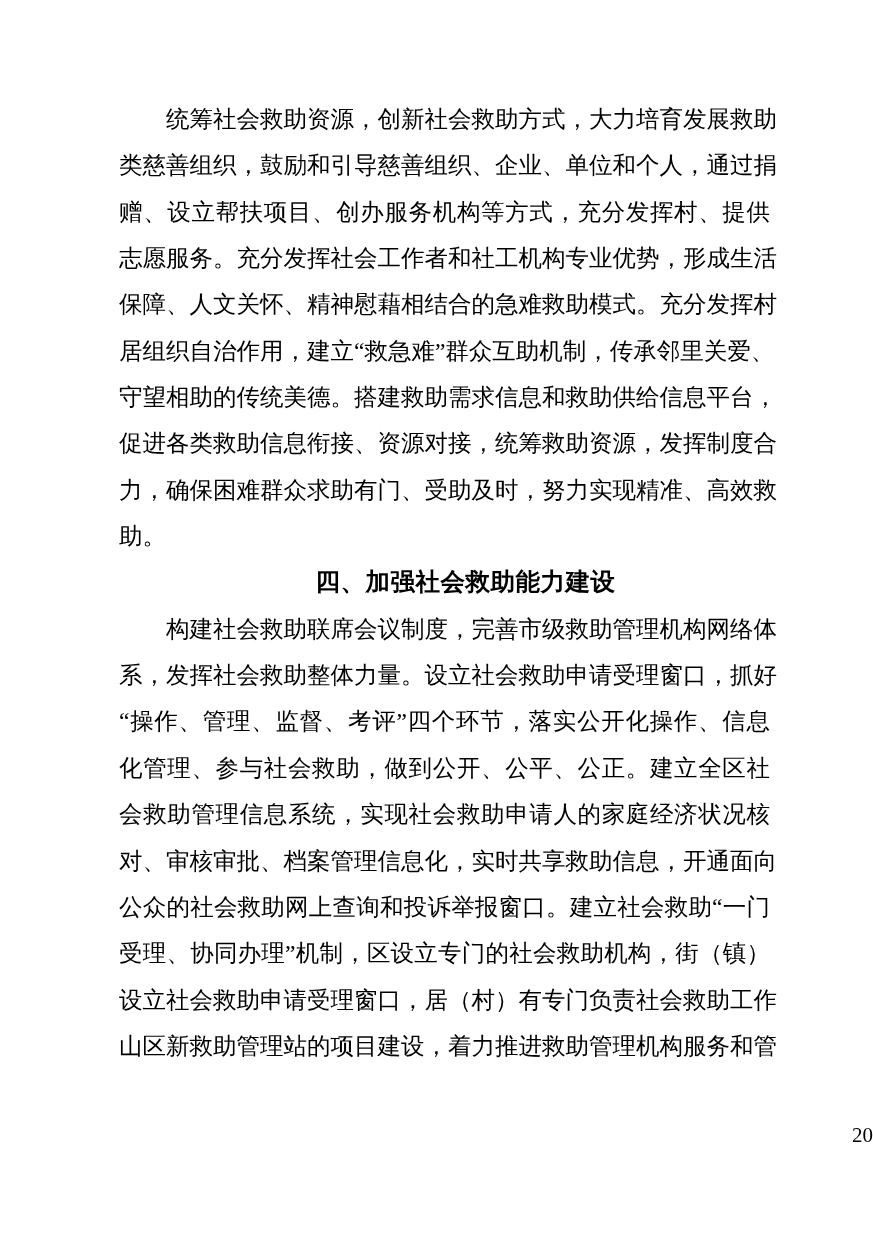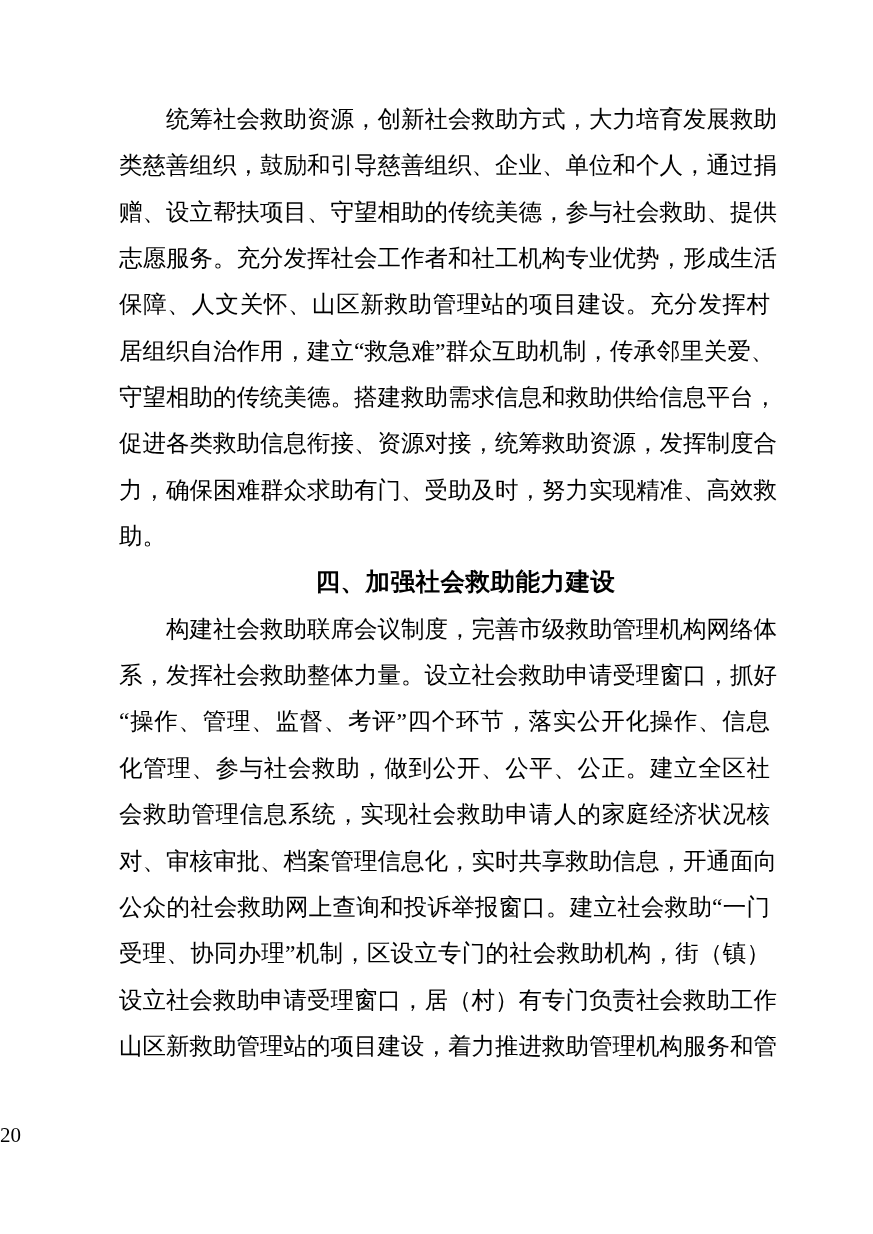--- a/index.html
+++ b/index.html
@@ -48,34 +48,34 @@
     height: 46.35px;
     text-indent: 58px;
     text-align: center;
     letter-spacing: 0.5px;
   }
   .page-footer {
     position: absolute;
     top: 1120px;
     left: 0;
     width: 873px;
-    text-align: left;
+    text-align: right;
     font-size: 21px;
     line-height: 30px;
   }
 </style>
 </head>
 <body>
 
 <div class="doc-body">
     <div class="line indent">统筹社会救助资源，创新社会救助方式，大力培育发展救助</div>
     <div class="line">类慈善组织，鼓励和引导慈善组织、企业、单位和个人，通过捐</div>
-    <div class="line">赠、设立帮扶项目、守望相助的传统美德，参与社会救助、提供</div>
+    <div class="line">赠、设立帮扶项目、创办服务机构等方式，充分发挥村、提供</div>
     <div class="line">志愿服务。充分发挥社会工作者和社工机构专业优势，形成生活</div>
-    <div class="line">保障、人文关怀、山区新救助管理站的项目建设。充分发挥村</div>
+    <div class="line">保障、人文关怀、精神慰藉相结合的急难救助模式。充分发挥村</div>
     <div class="line">居组织自治作用，建立“救急难”群众互助机制，传承邻里关爱、</div>
     <div class="line">守望相助的传统美德。搭建救助需求信息和救助供给信息平台，</div>
     <div class="line">促进各类救助信息衔接、资源对接，统筹救助资源，发挥制度合</div>
     <div class="line">力，确保困难群众求助有门、受助及时，努力实现精准、高效救</div>
     <div class="line plain">助。</div>
     <div class="heading-line">四、加强社会救助能力建设</div>
     <div class="line indent">构建社会救助联席会议制度，完善市级救助管理机构网络体</div>
     <div class="line">系，发挥社会救助整体力量。设立社会救助申请受理窗口，抓好</div>
     <div class="line">“操作、管理、监督、考评”四个环节，落实公开化操作、信息</div>
     <div class="line">化管理、参与社会救助，做到公开、公平、公正。建立全区社</div>

